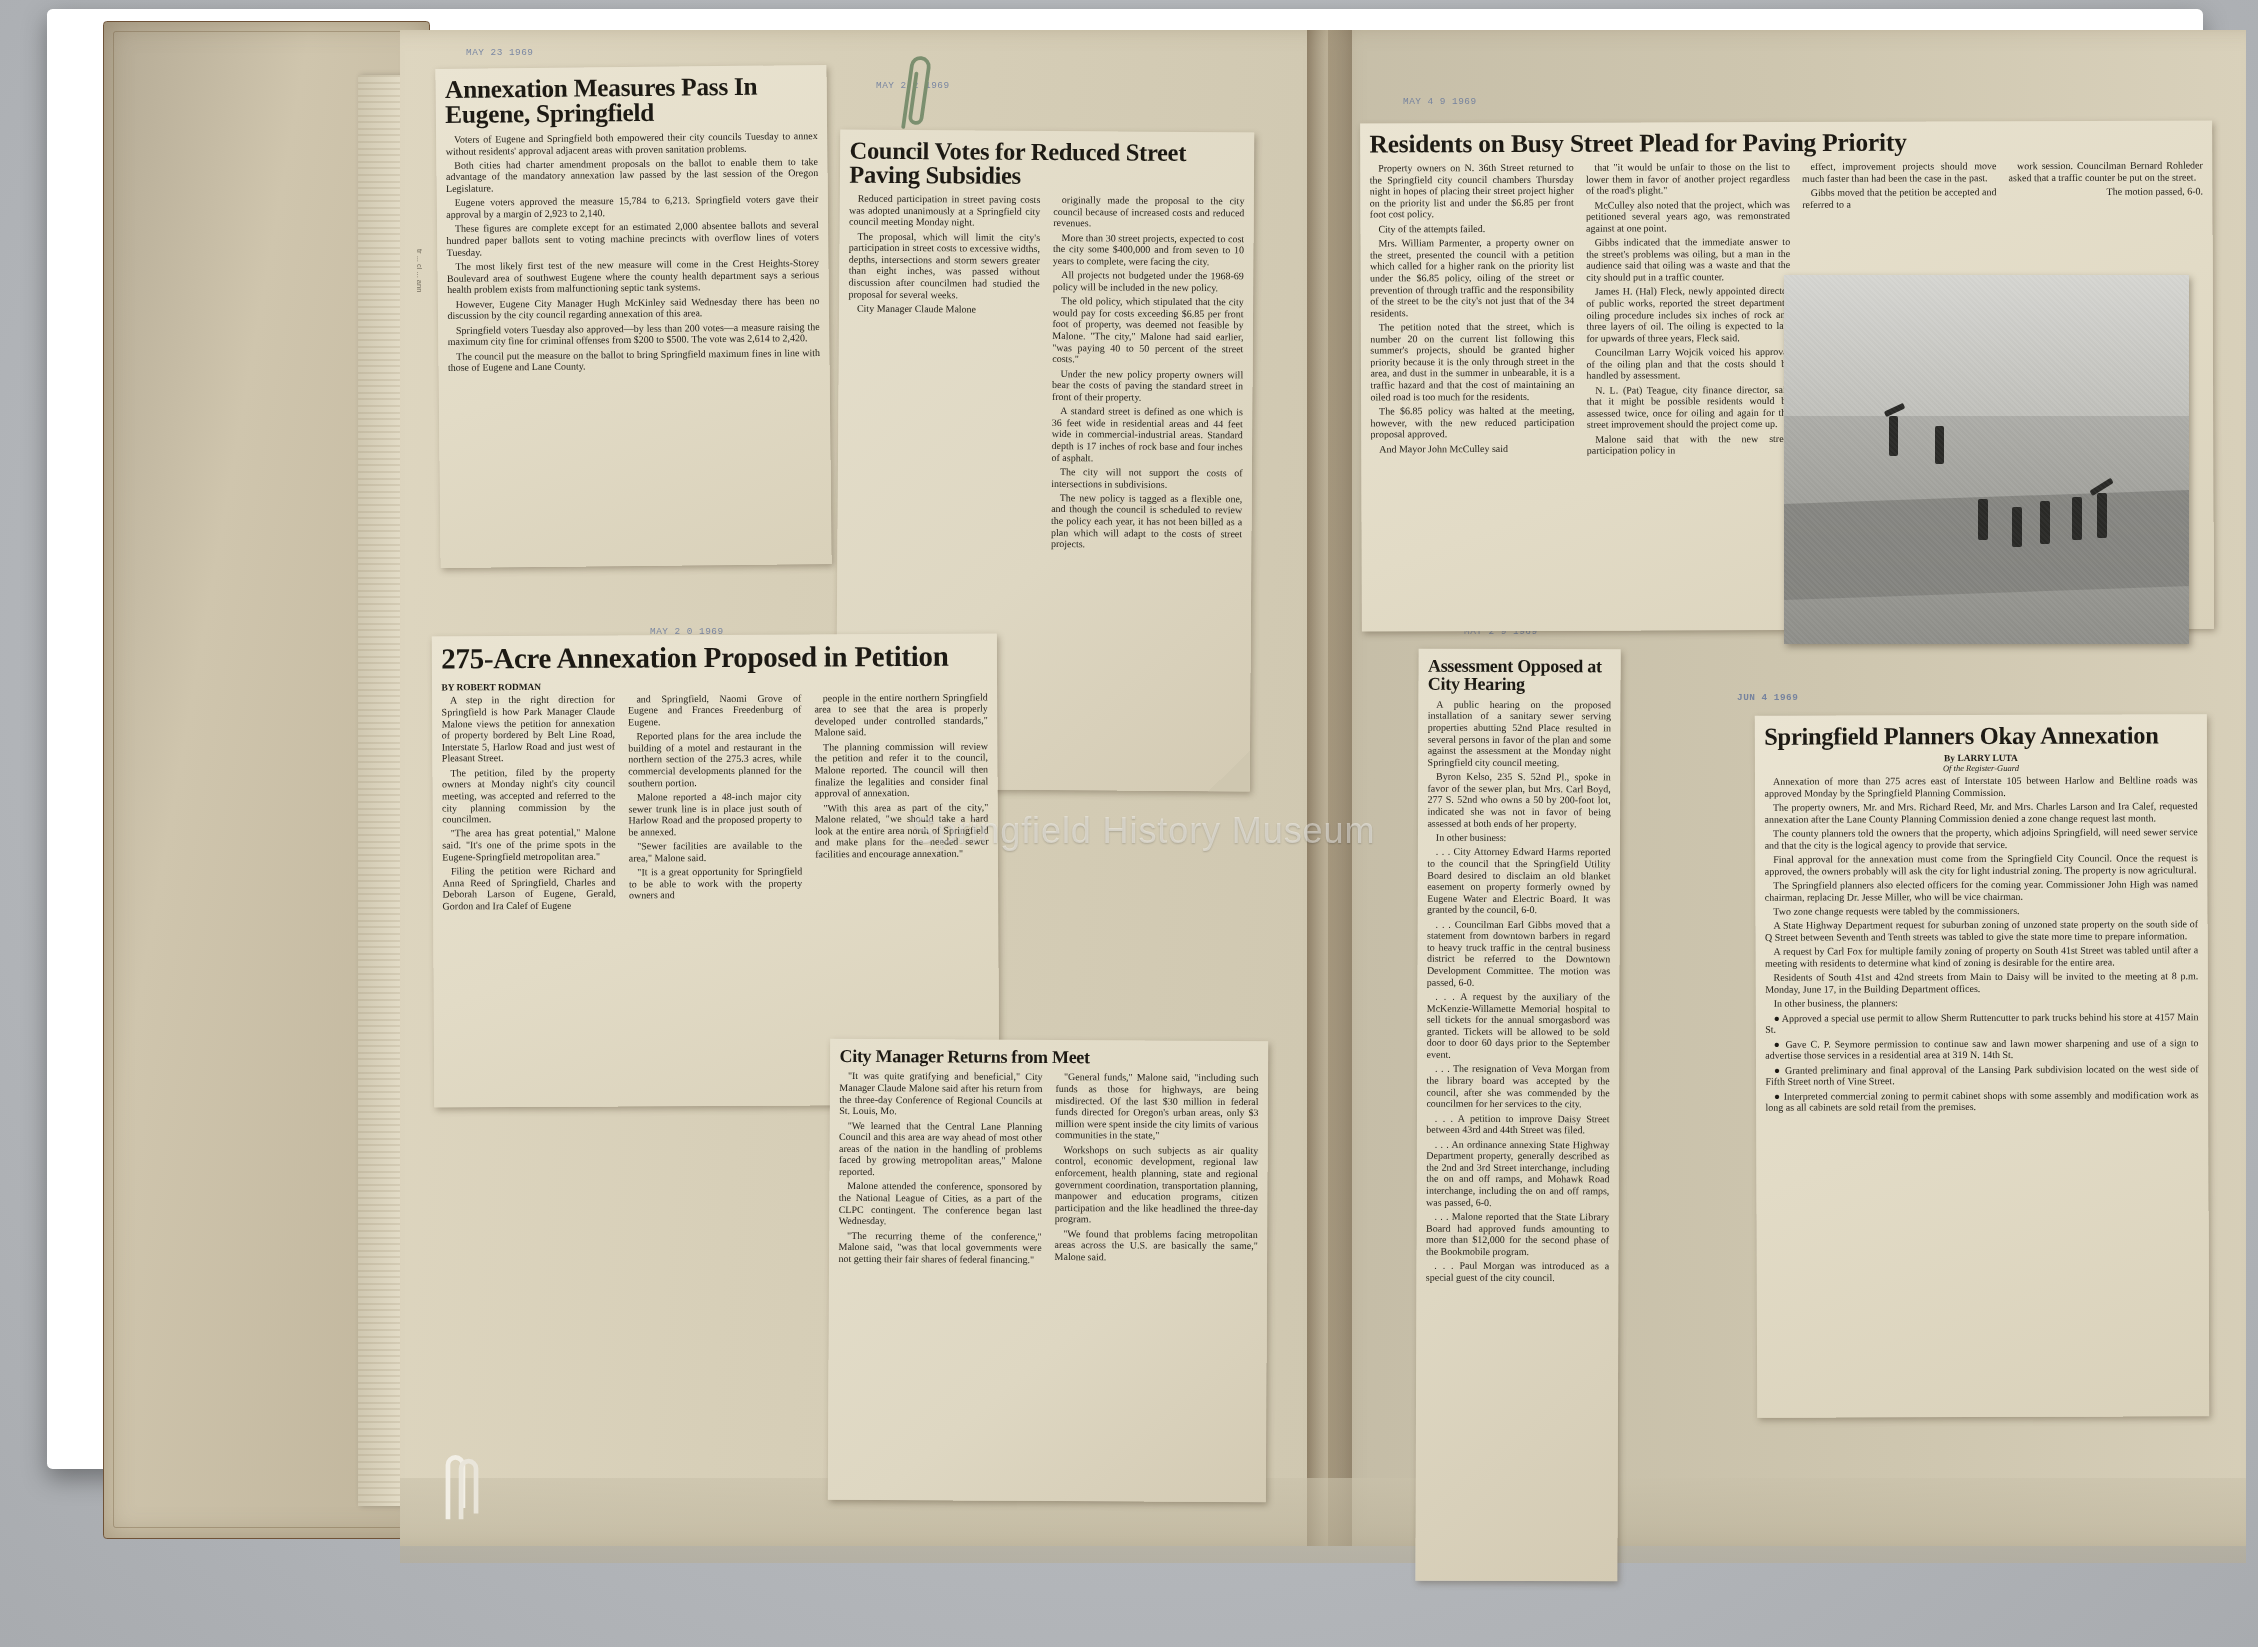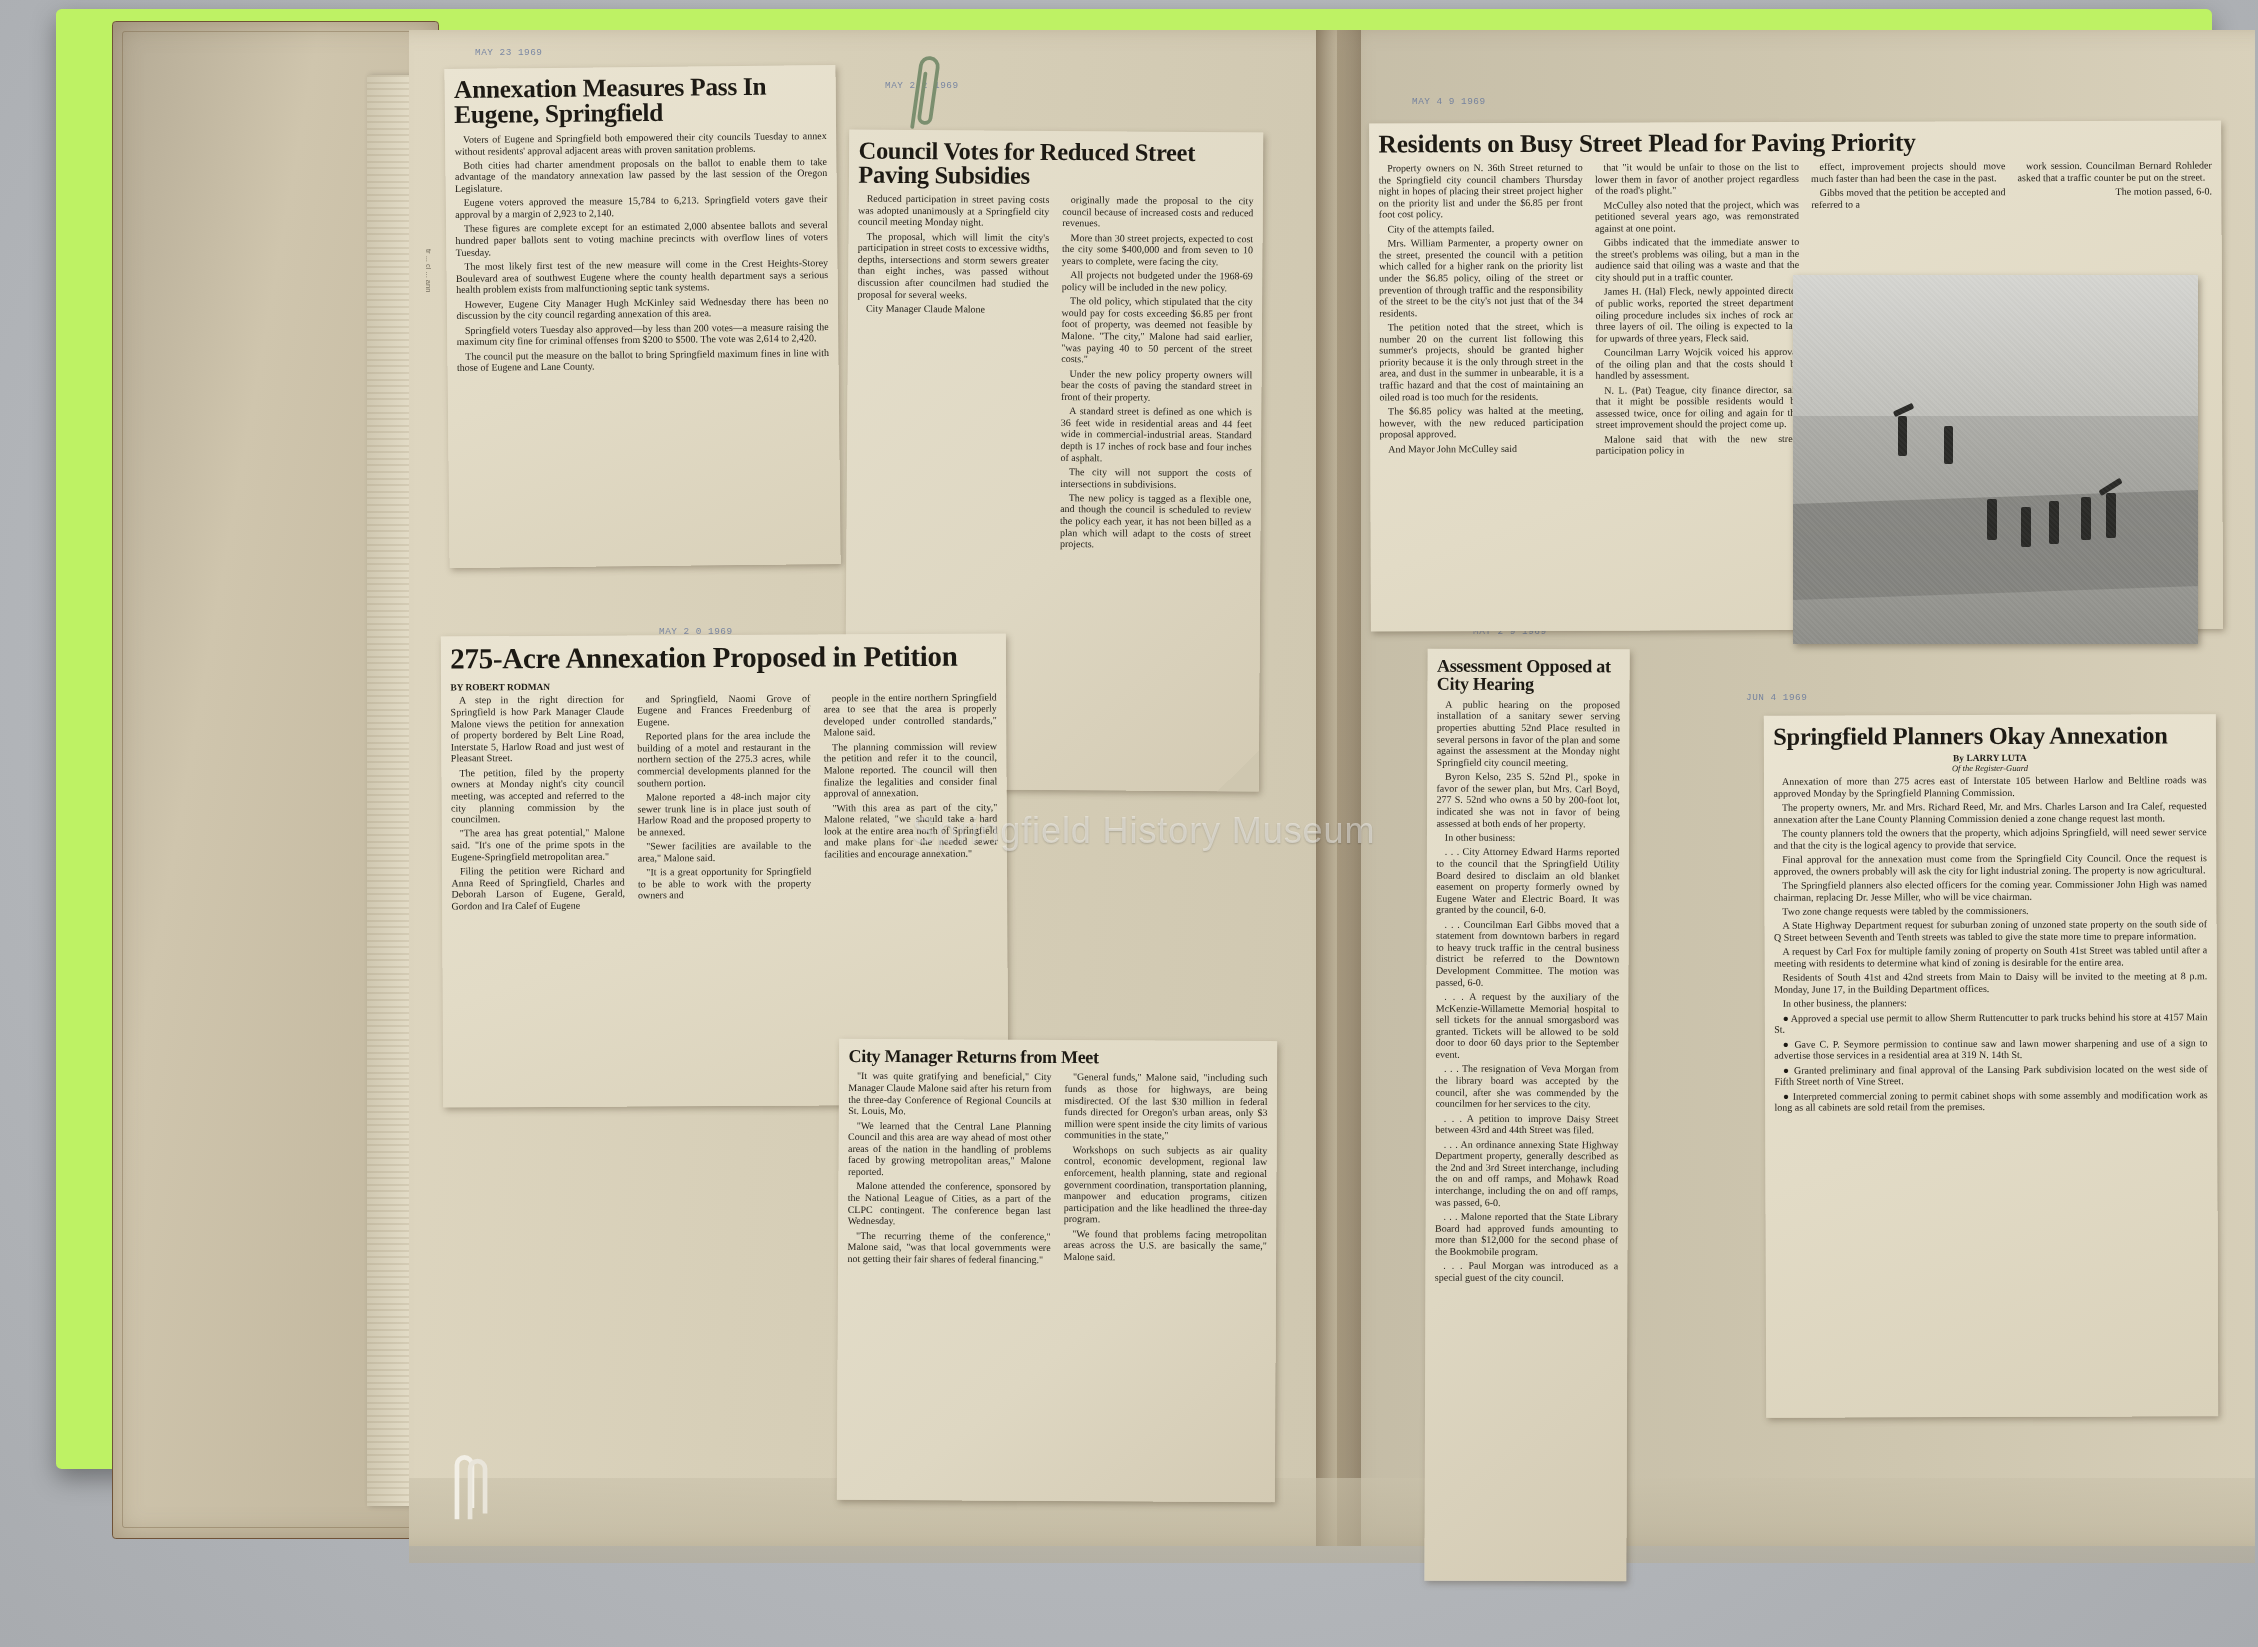--- a/index.html
+++ b/index.html
@@ -12,22 +12,22 @@
   }
   
   .desk{
     position:absolute;inset:0;
     background:
       radial-gradient(ellipse at 50% 40%, #c3c6c9 0%, #b4b7bb 60%, #a8abaf 100%);
   }
   
   .album{
     position:absolute;
-    left:56px;top:9.4px;width:2156px;height:1460px;
-    background:#bef264;
+    left:47px;top:9.4px;width:2156px;height:1460px;
+    background:#ffffff;
     border-radius:5.6px;
     box-shadow:0 9.4px 24.5px rgba(0,0,0,.35);
   }
   .album-cover-left{
     position:absolute;left:56px;top:11.3px;width:325px;height:1516px;
     background:linear-gradient(100deg,#b4aa95 0%,#cfc5ad 35%,#c0b59c 100%);
     border:1.9px solid #6f5237;
     border-radius:3.8px;
     box-shadow:inset 0 0 28px rgba(120,100,70,.45);
   }
@@ -174,21 +174,21 @@
 
   <div class="small-note">tr ... cl ... ann</div>
 
   <div class="stamp" style="left:419px;top:38px;">MAY 23 1969</div>
   <div class="stamp" style="left:829px;top:71px;">MAY 2 2 1969</div>
   <div class="stamp" style="left:1356px;top:87px;text-align:center;">MAY 4 9 1969</div>
   <div class="stamp" style="left:603px;top:617px;">MAY 2 0 1969</div>
   <div class="stamp" style="left:810px;top:1015px;">MAY 1 4 1969</div>
   <div class="stamp" style="left:1417px;top:617px;">MAY 2 9 1969</div>
   <div class="stamp" style="left:1704px;top:273px;">MAY 3 1 1969</div>
-  <div class="stamp" style="left:1690px;top:683px;">JUN 4 1969</div>
+  <div class="stamp" style="left:1690px;top:683px;font-weight:bold;">JUN 4 1969</div>
 
   <svg class="paperclip" viewBox="0 0 34 92">
     <path d="M10 86 L10 20 A9 9 0 0 1 28 20 L28 74 A6 6 0 0 1 16 74 L16 28" fill="none" stroke="#7b8f6f" stroke-width="4" stroke-linecap="round"></path>
   </svg>
 
   <div class="clip aged" id="c-annex-measures">
     <div class="hl">Annexation Measures Pass In Eugene, Springfield</div>
     <div class="body">
       <p>Voters of Eugene and Springfield both empowered their city councils Tuesday to annex without residents' approval adjacent areas with proven sanitation problems.</p>
       <p>Both cities had charter amendment proposals on the ballot to enable them to take advantage of the mandatory annexation law passed by the last session of the Oregon Legislature.</p>

